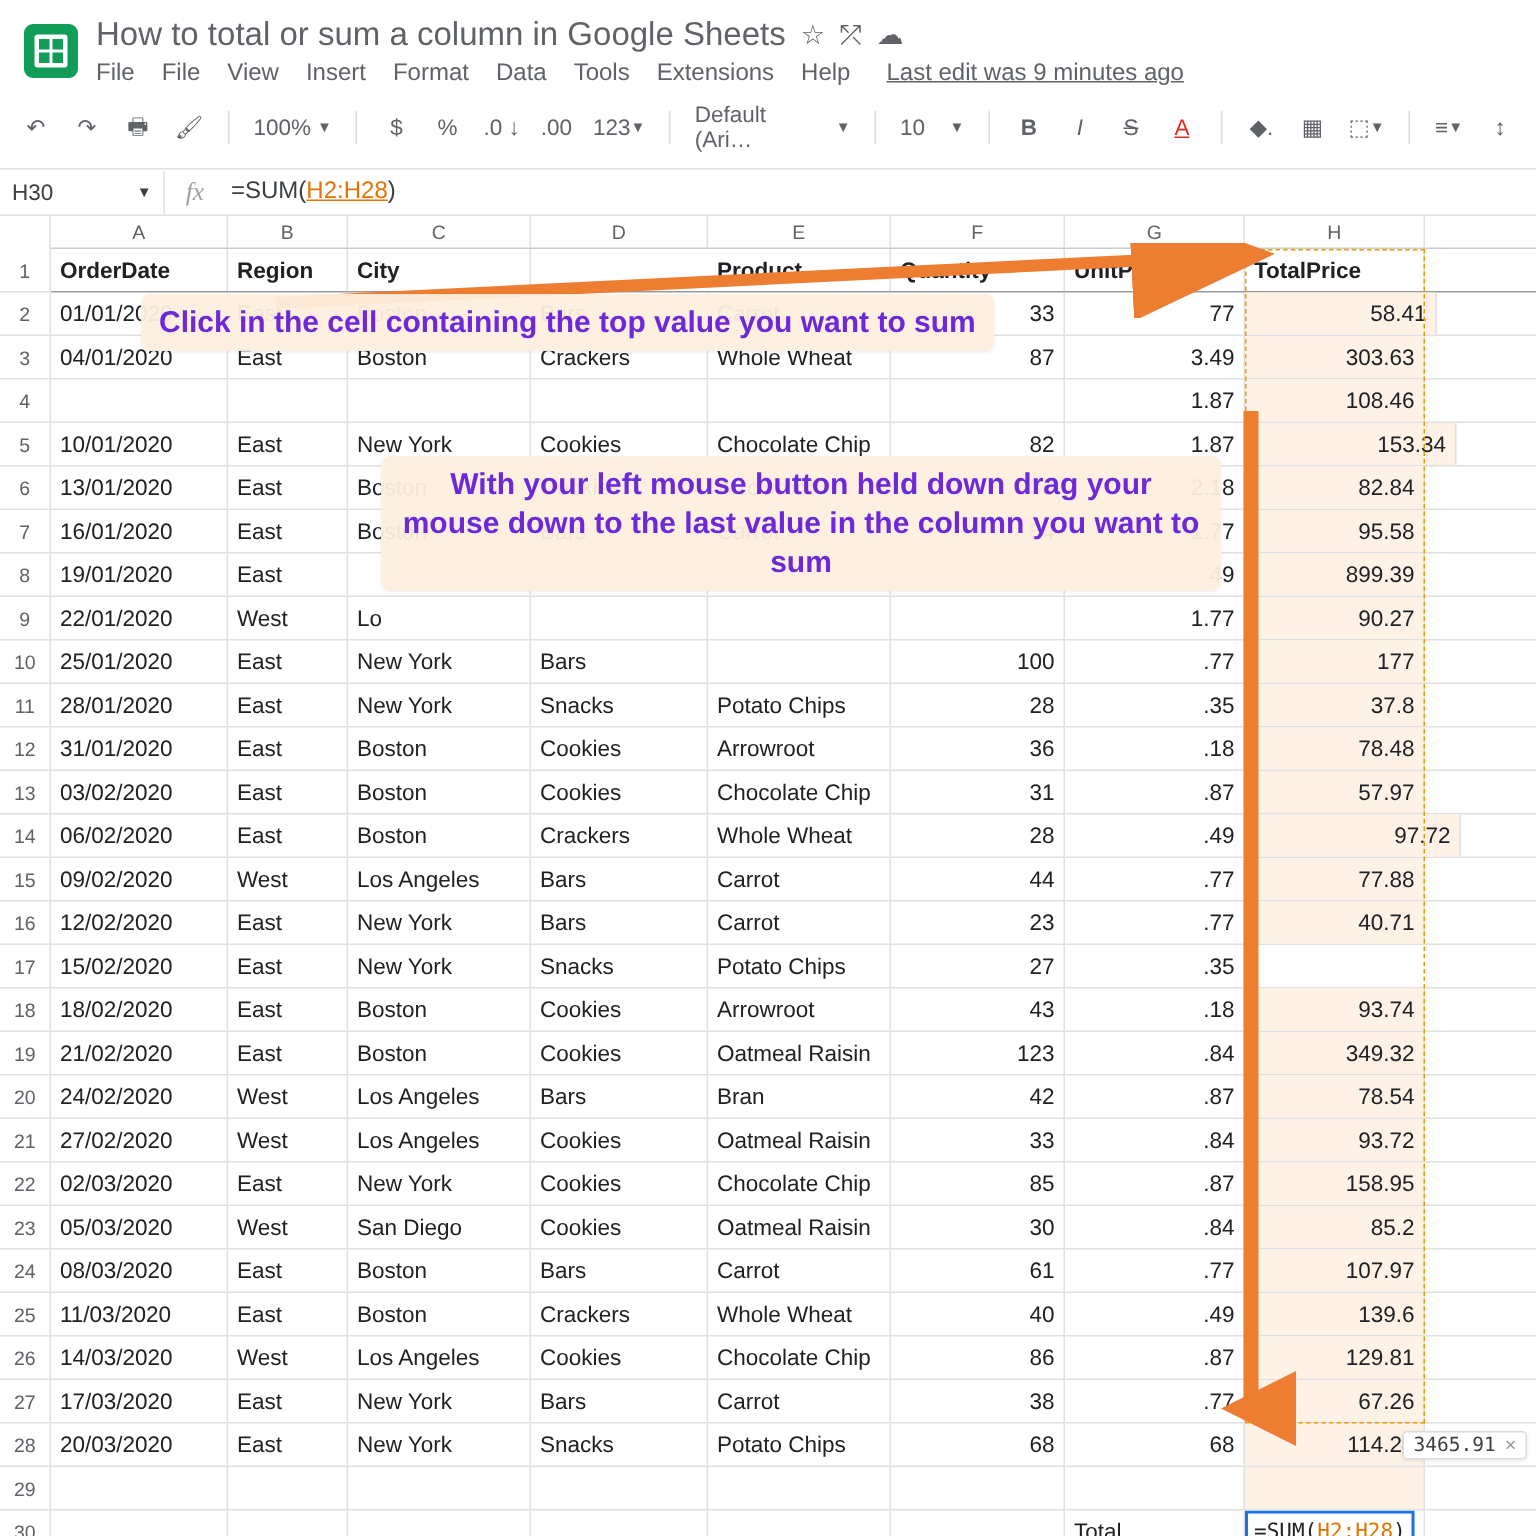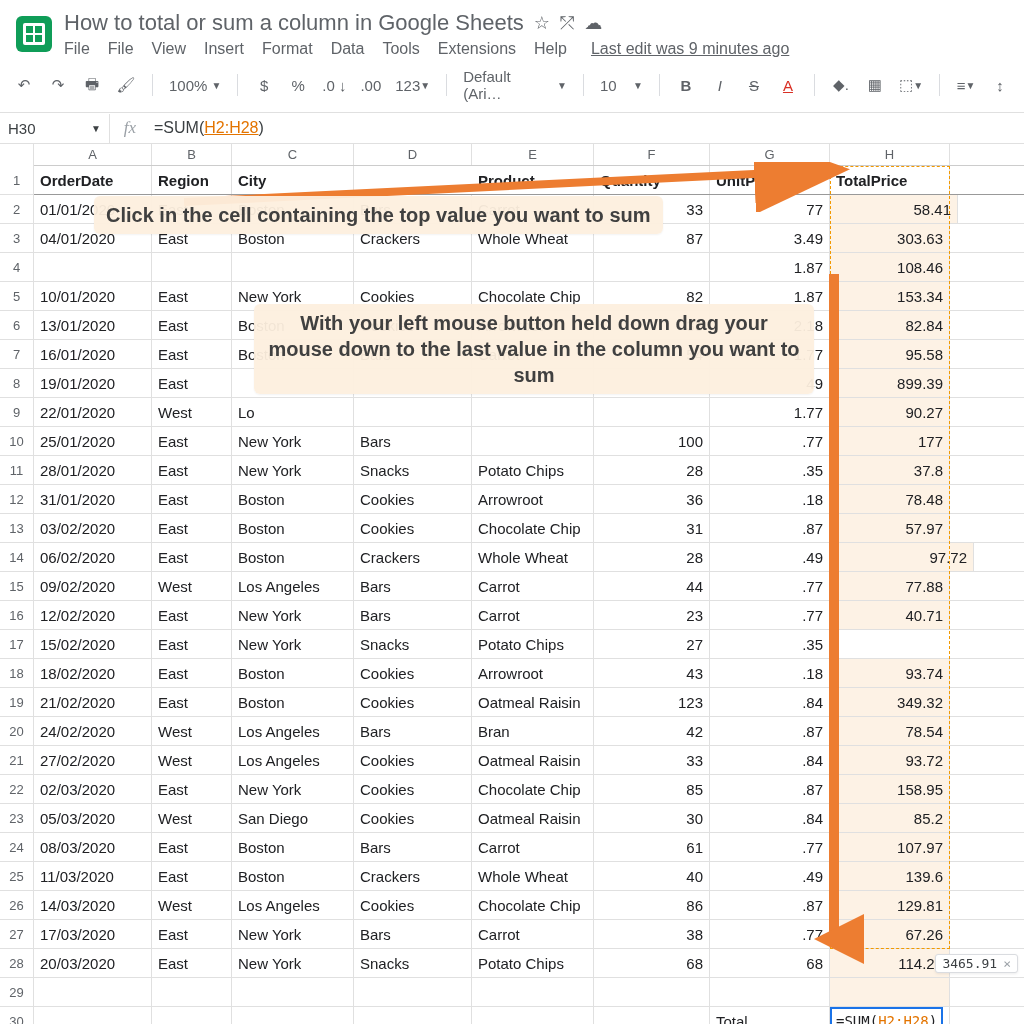--- a/index.html
+++ b/index.html
@@ -34,21 +34,21 @@
   .header-row { font-weight:bold; border-bottom:1px solid #999; }
   .cell { border-right:1px solid #e0e0e0; padding:0 6px; display:flex; align-items:center; overflow:hidden; white-space:nowrap; }
   .num { justify-content:flex-end; }
   .colA{width:118px}.colB{width:80px}.colC{width:122px}.colD{width:118px}.colE{width:122px}.colF{width:116px}.colG{width:120px}.colH{width:120px}
   .sel-h { background:#fdf2e5; }
   .sel-border { position:absolute; border:1.5px dashed #f29900; pointer-events:none; }
   .formula-cell { border:2px solid #1a73e8; background:#fff; font-family: Menlo, monospace; font-size:14px; padding:0 4px; height:100%; display:flex; align-items:center; }
   .formula-cell .ref { color:#e37400; text-decoration:underline; }
   .hint { position:absolute; right:2px; background:#fff; border:1px solid #dadce0; border-radius:3px; padding:1px 6px; font-size:13px; font-family: Menlo, monospace; color:#3c4043; display:flex; align-items:center; gap:6px; box-shadow:0 1px 3px rgba(0,0,0,.08); }
   .hint .x { color:#9aa0a6; font-size:13px; }
-  .annot { position:absolute; background:rgba(253,239,222,.95); color:#404040; font-weight:bold; padding:6px 12px; border-radius:6px; font-size:20px; box-shadow:0 1px 2px rgba(0,0,0,.05); text-align:center; line-height:1.3; }
+  .annot { position:absolute; background:rgba(253,239,222,.95); color:#6d28d9; font-weight:bold; padding:6px 12px; border-radius:6px; font-size:20px; box-shadow:0 1px 2px rgba(0,0,0,.05); text-align:center; line-height:1.3; }
   .arrow1 { position:absolute; pointer-events:none; }
   .arrow2 { position:absolute; pointer-events:none; }
   .under-a { color:#d93025; text-decoration:underline; }
 </style>
 </head>
 <body>
 
 <div class="titlebar">
   <div class="logo">
     <div class="logo-inner">
@@ -225,21 +225,21 @@
           <div class="cell colH num sel-h" style="width: 120px;">108.46</div>
         </div>
         <div class="row">
           <div class="cell colA" style="width: 118px;">10/01/2020</div>
           <div class="cell colB" style="width: 80px;">East</div>
           <div class="cell colC" style="width: 122px;">New York</div>
           <div class="cell colD" style="width: 118px;">Cookies</div>
           <div class="cell colE" style="width: 122px;">Chocolate Chip</div>
           <div class="cell colF num" style="width: 116px;">82</div>
           <div class="cell colG num" style="width: 120px;">1.87</div>
-          <div class="cell colH num sel-h" style="width: 120px; padding-left: 40px;">153.34</div>
+          <div class="cell colH num sel-h" style="width: 141px; padding-left: 40px;">153.34</div>
         </div>
         <div class="row">
           <div class="cell colA" style="width: 118px;">13/01/2020</div>
           <div class="cell colB" style="width: 80px;">East</div>
           <div class="cell colC" style="width: 122px;">Boston</div>
           <div class="cell colD" style="width: 118px;">Cookies</div>
           <div class="cell colE" style="width: 122px;">Arrowroot</div>
           <div class="cell colF num" style="width: 116px;">38</div>
           <div class="cell colG num" style="width: 120px;">2.18</div>
           <div class="cell colH num sel-h" style="width: 120px;">82.84</div>

